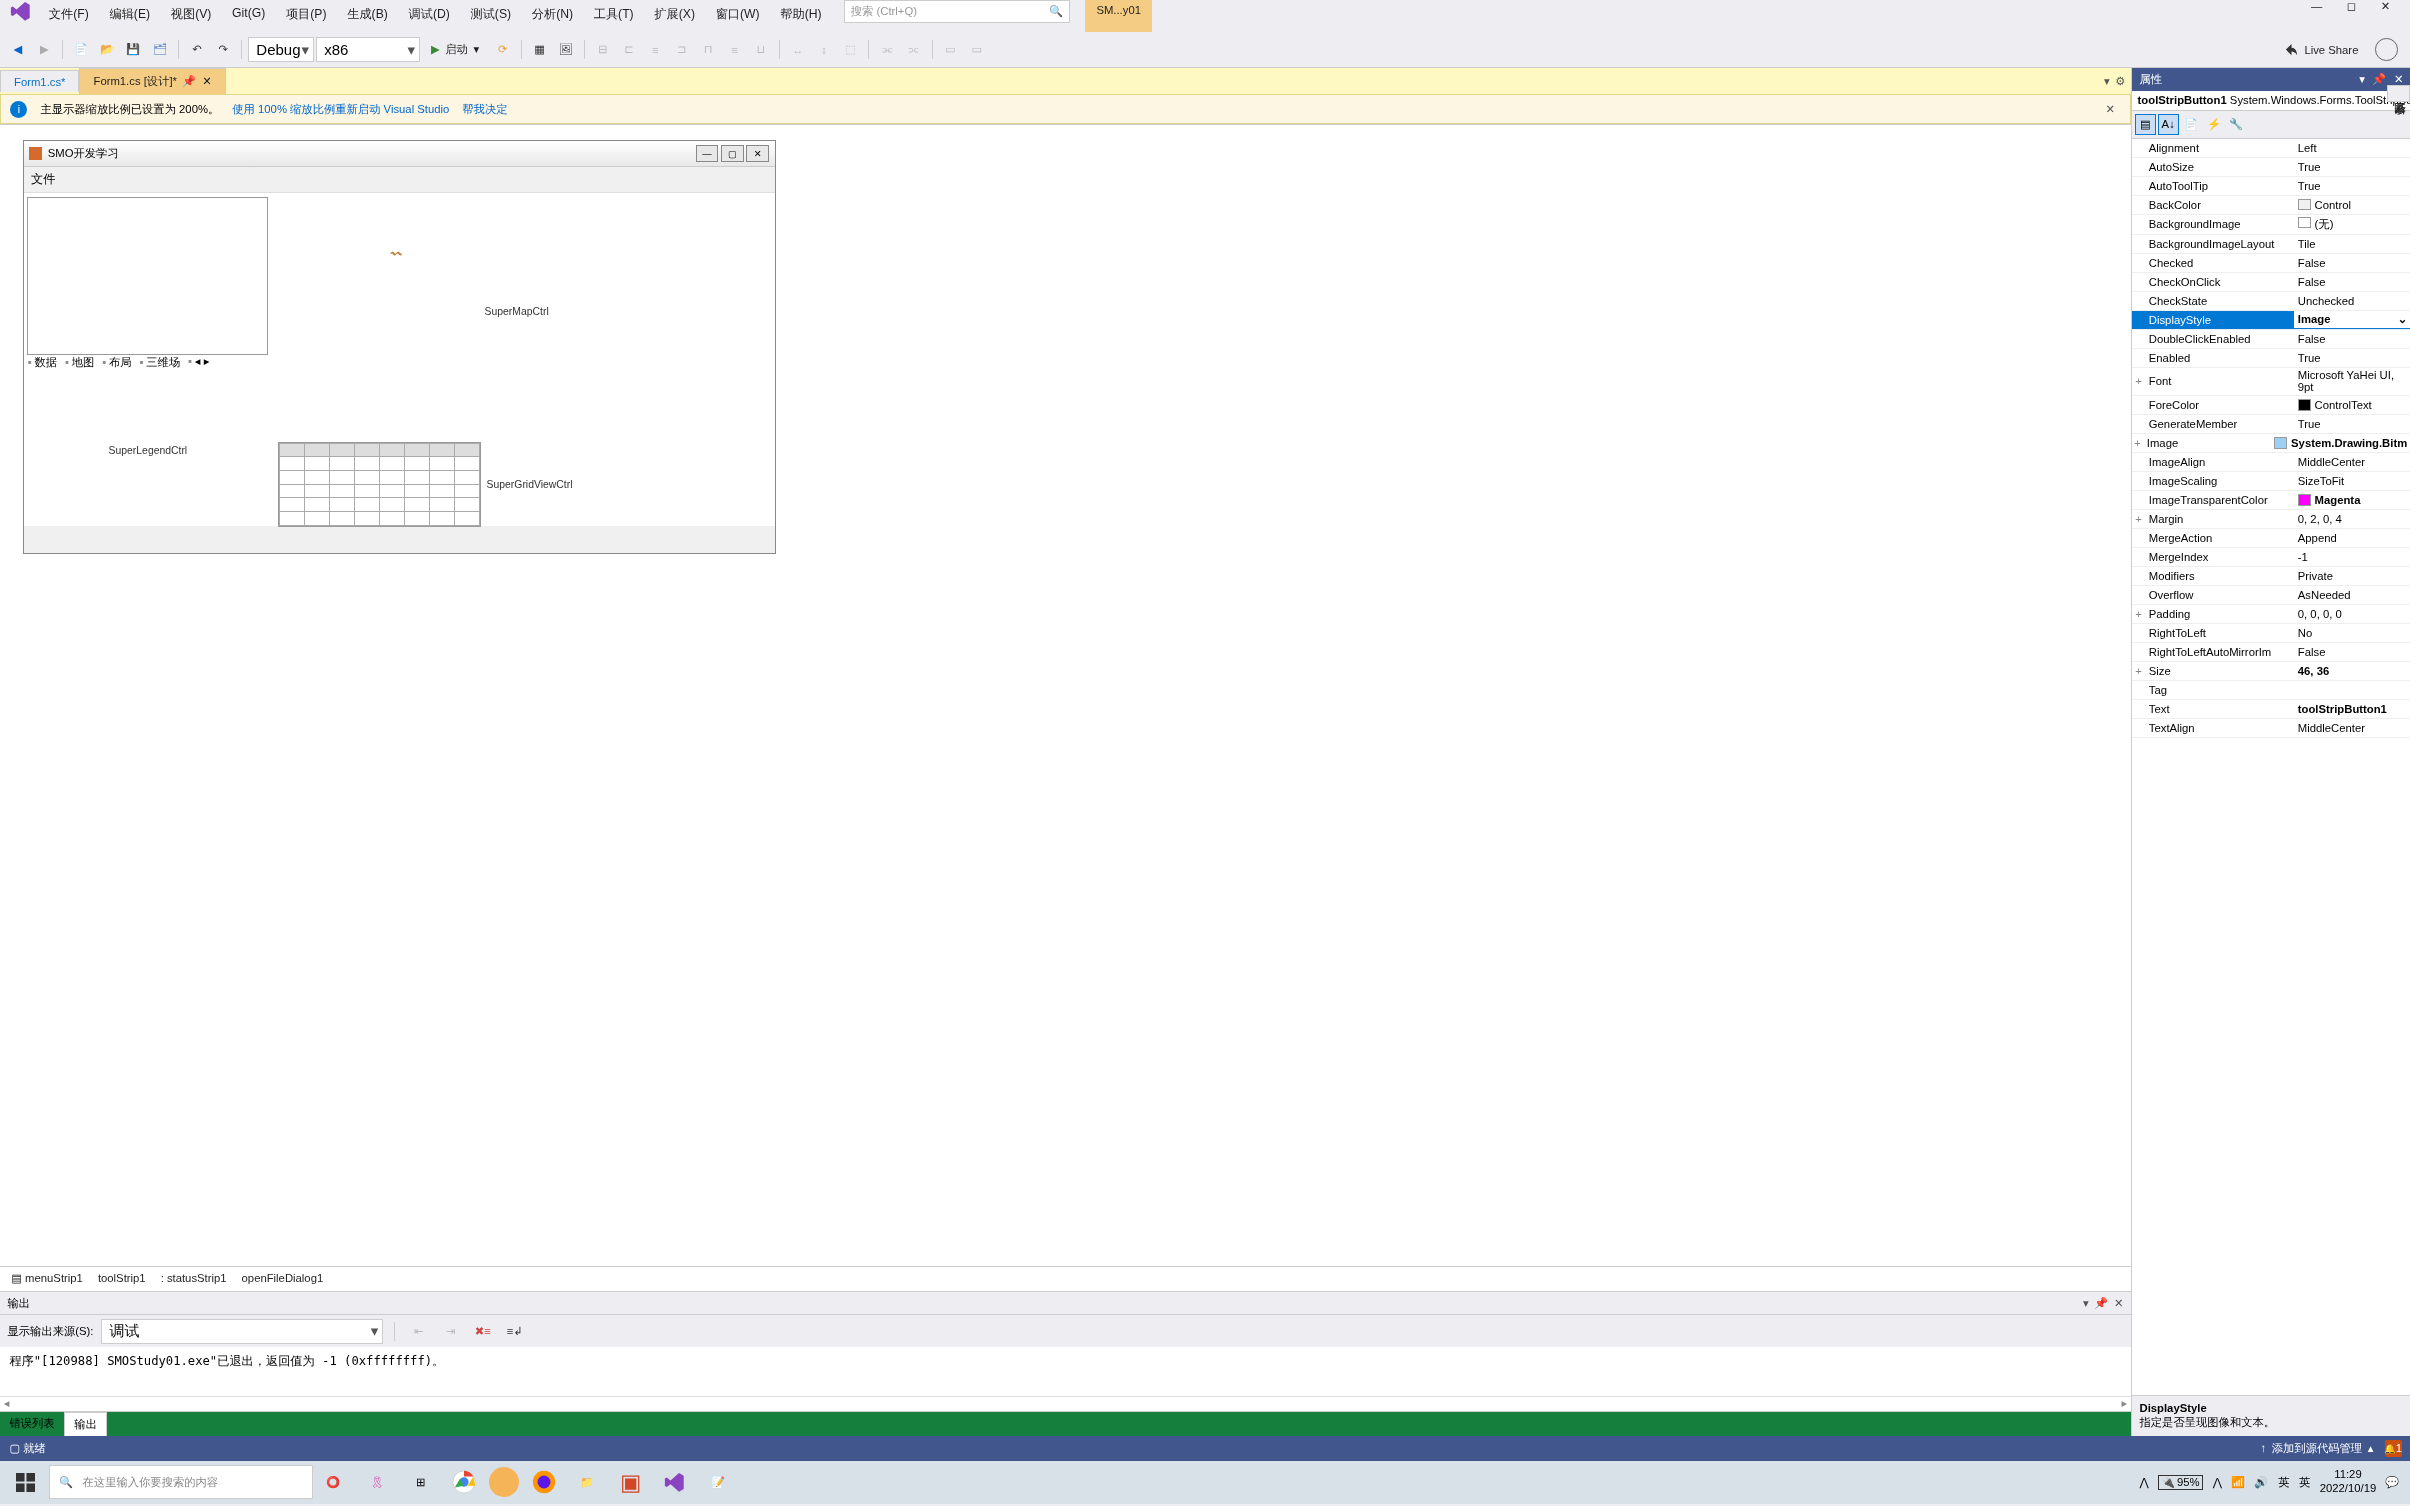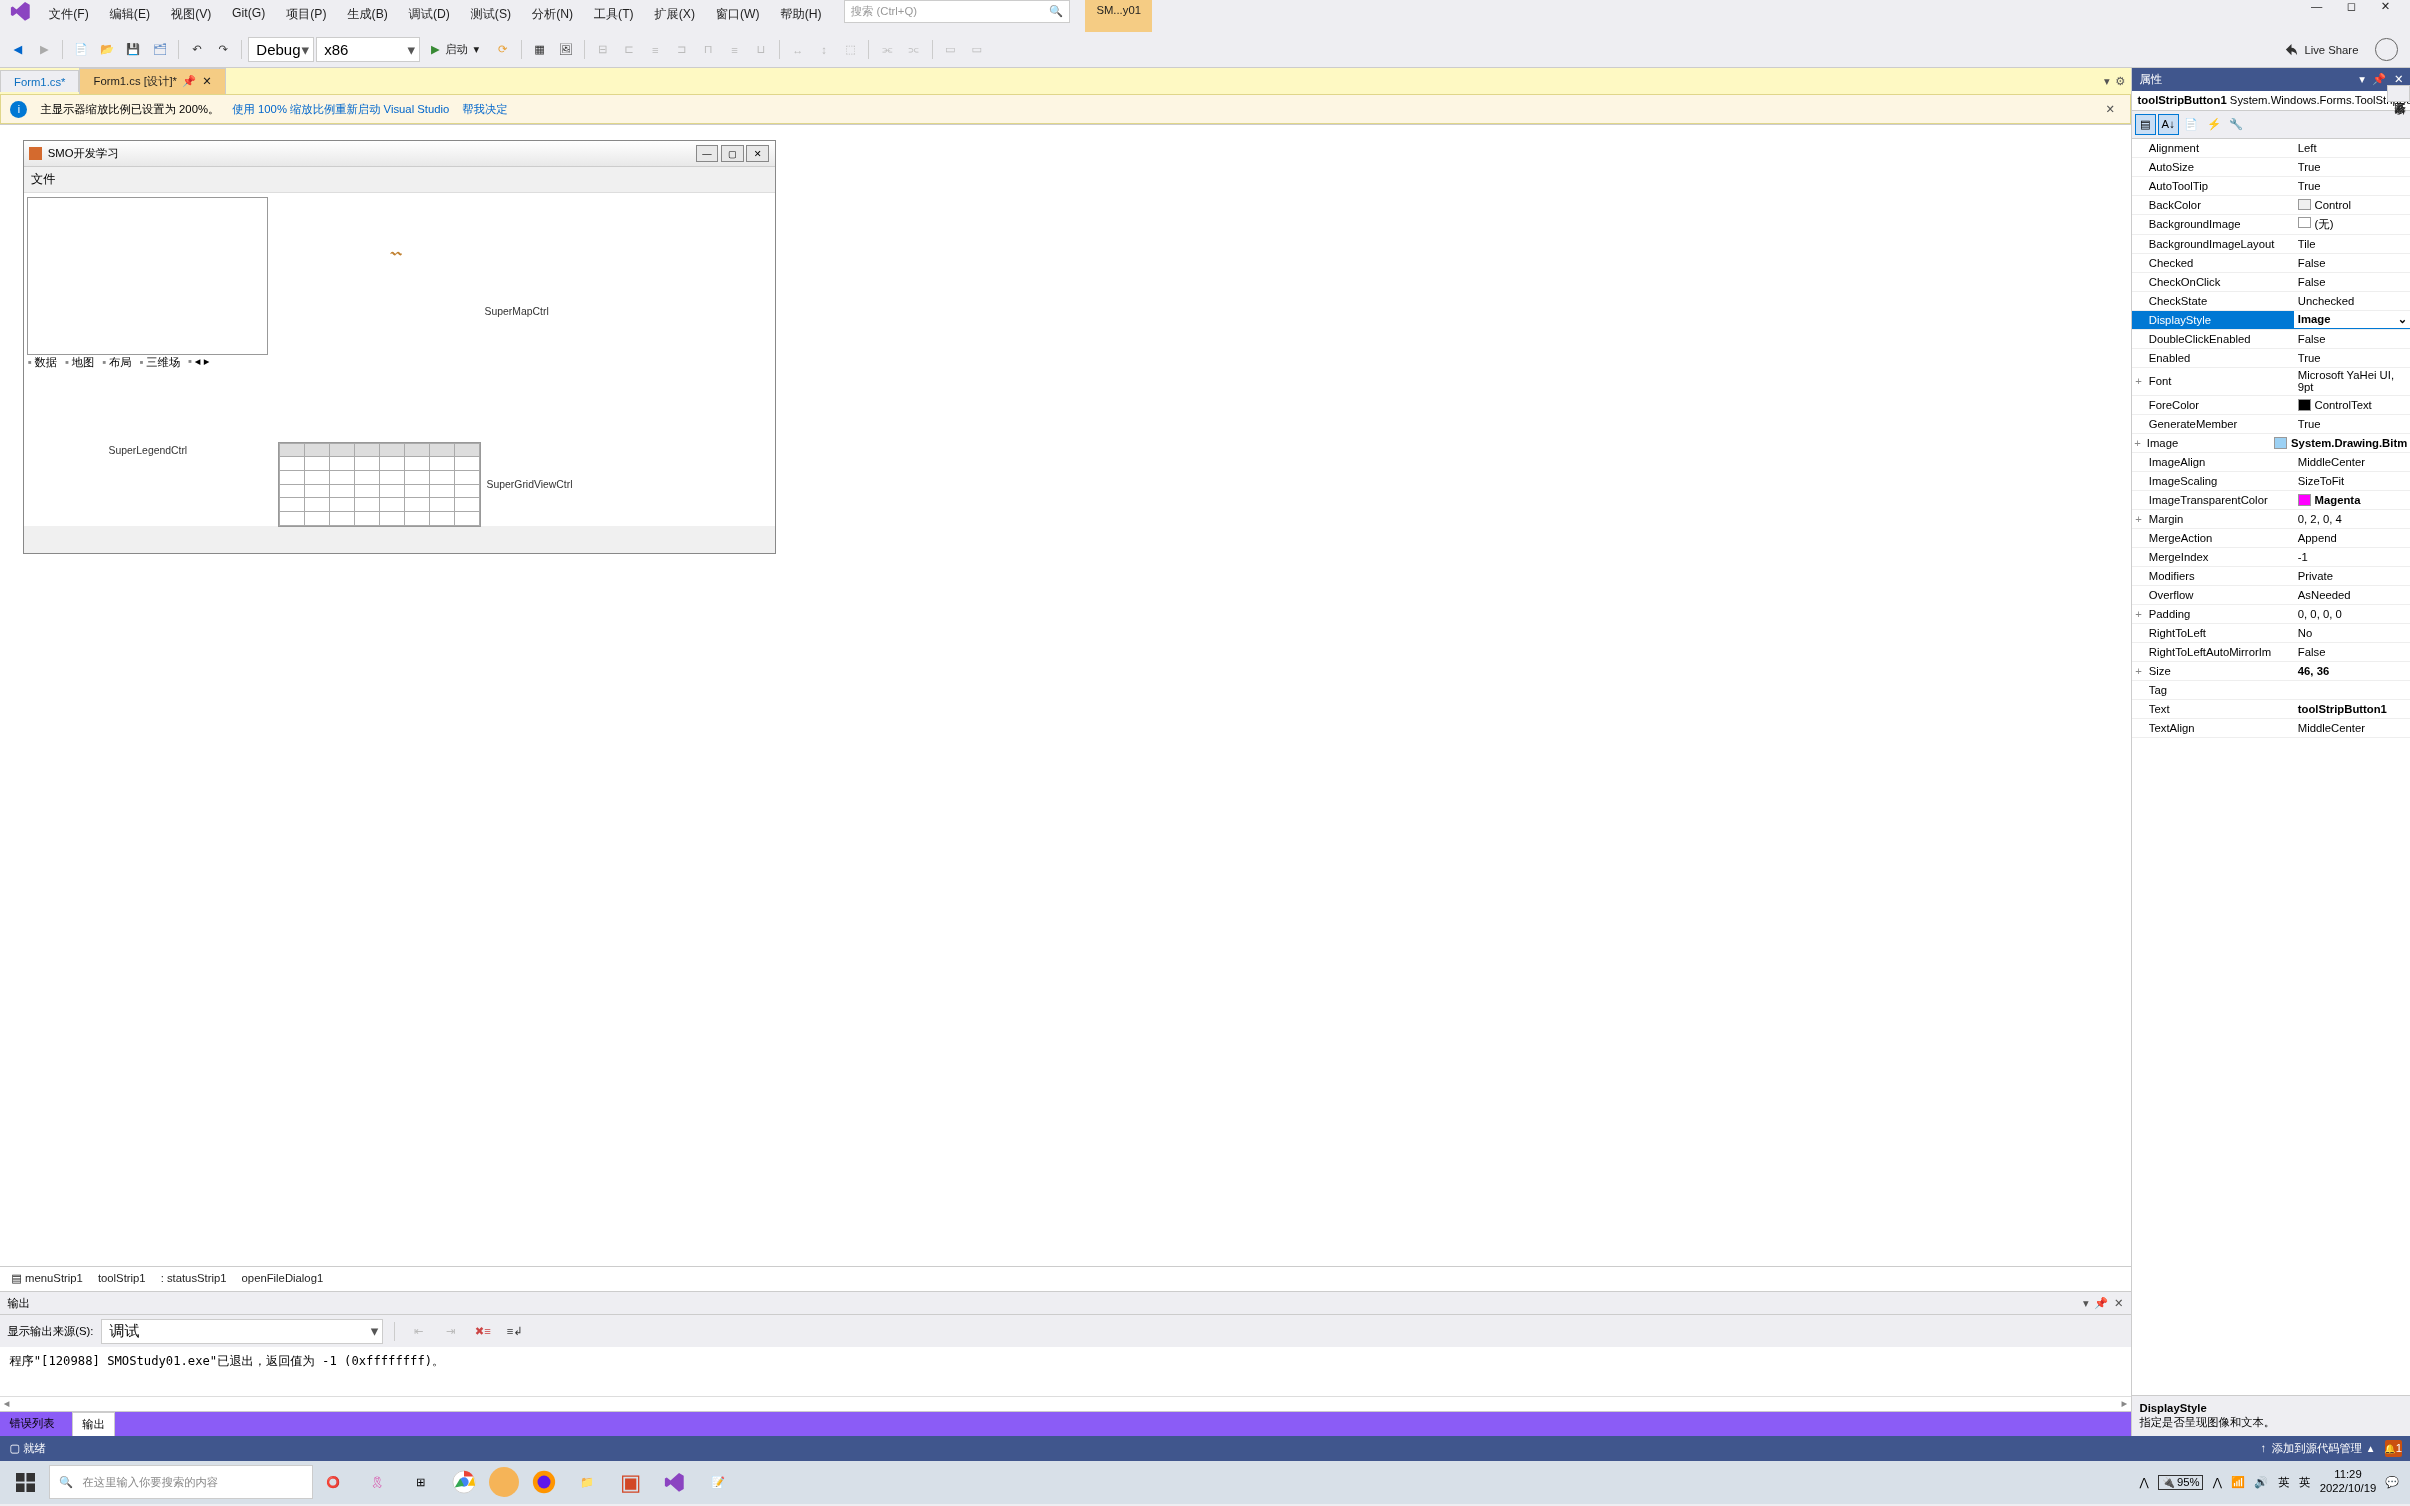--- a/index.html
+++ b/index.html
@@ -50,21 +50,21 @@
 .grid-ctl td{border:0.9px solid #aaa;height:11.3px}
 .grid-ctl .hdr td{background:#ddd}
 .grid-lbl{position:absolute;left:463px;top:286px;font-size:10.4px;color:#333}
 .tray{padding:5.6px 11.3px;display:flex;gap:15px;background:#fff;border-top:0.9px solid #ccc;font-size:11.3px;color:#1e1e1e}
 .output-panel{border-top:0.9px solid #ccc;background:#fff}
 .output-hdr{padding:3.8px 7.5px;display:flex;align-items:center;background:#eeeef2;border-bottom:0.9px solid #ccc;font-size:11.3px}
 .output-hdr .ob{margin-left:auto;display:flex;gap:5.6px;color:#555}
 .output-tool{padding:3.8px 7.5px;display:flex;align-items:center;gap:7.5px;background:#eeeef2;font-size:11.3px}
 .output-tool .combo{min-width:282px}
 .output-body{padding:5.6px 9.4px;font-family:Consolas,monospace;font-size:12.2px;height:49px;background:#fff}
-.output-tabs{display:flex;gap:8px;background:#8b5cf6;border-top:0.9px solid #ccc}
+.output-tabs{display:flex;gap:0;background:#15803d;border-top:0.9px solid #ccc}
 .output-tabs span{padding:3.8px 9.4px;font-size:11.3px}
 .output-tabs span.active{background:#fff;border:0.9px solid #ccc;border-bottom:none}
 .props-panel{width:280px;background:#f5f5f5;border-left:0.9px solid #ccc;display:flex;flex-direction:column}
 .props-title{background:#40568d;color:#fff;padding:3.8px 7.5px;display:flex;align-items:center;font-size:11.3px}
 .props-title .pb{margin-left:auto;display:flex;gap:7.5px}
 .props-obj{padding:3.8px 5.6px;background:#fff;border-bottom:0.9px solid #ccc;font-size:11.3px;white-space:nowrap;overflow:hidden}
 .props-obj b{font-weight:bold}
 .props-toolbar{display:flex;gap:1.9px;padding:2.8px;background:#eeeef2;border-bottom:0.9px solid #ccc}
 .props-toolbar .ptb{width:21px;height:21px;display:flex;align-items:center;justify-content:center;border:0.9px solid transparent}
 .props-toolbar .ptb.active{border-color:#0078d4;background:#c9def5}

